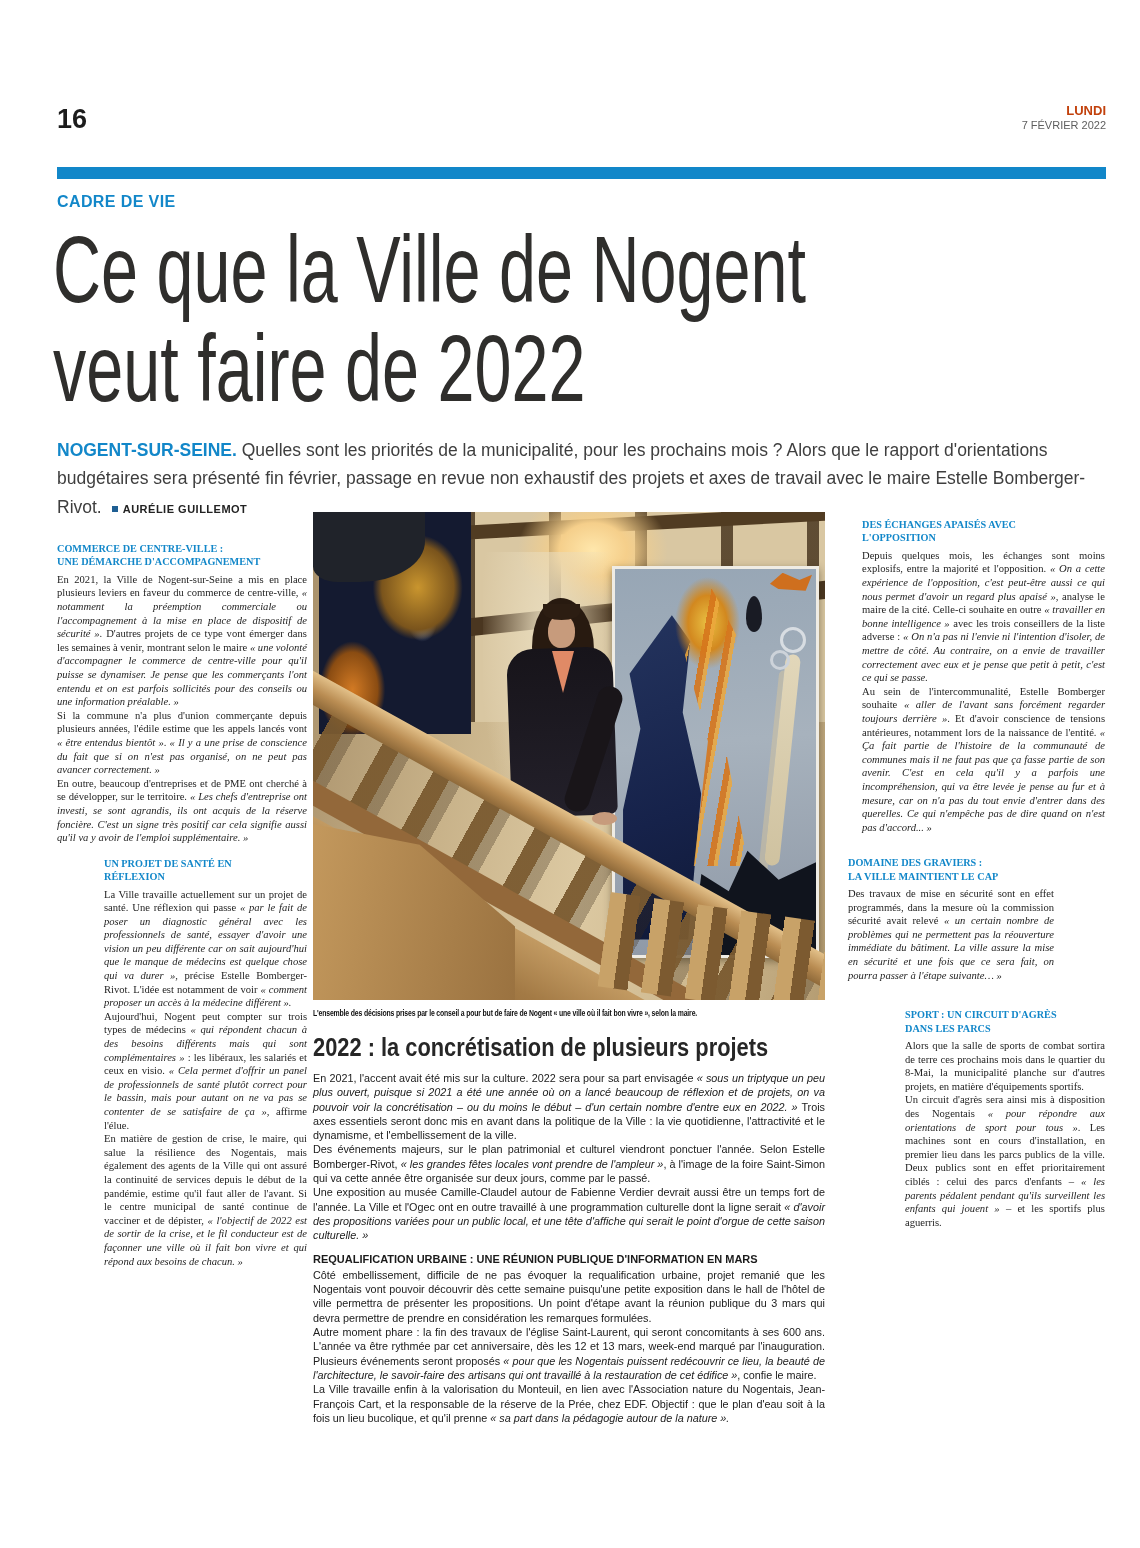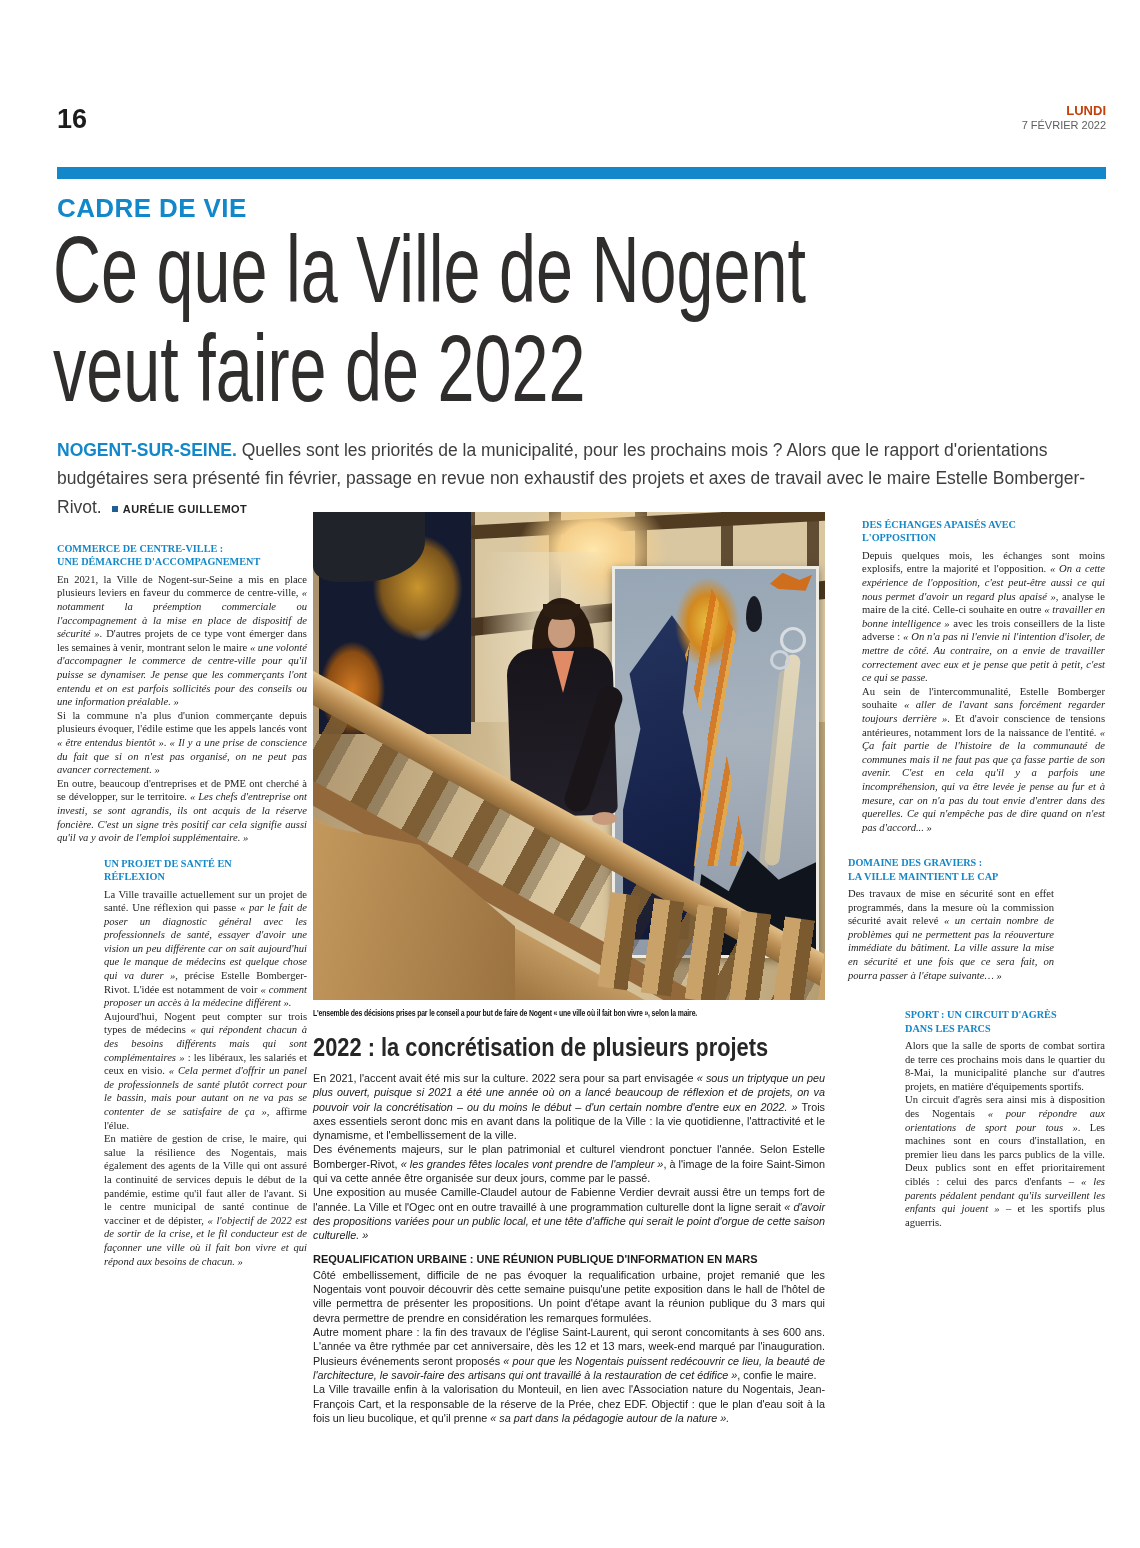--- a/index.html
+++ b/index.html
@@ -17,21 +17,21 @@
   
   .page-number{position:absolute;left:57px;top:104px;font-size:27px;font-weight:bold;color:#1c1c1c;}
   .masthead{position:absolute;left:0;right:0;top:94px;text-align:center;color:var(--blue);white-space:nowrap;}
   .masthead-inner{display:inline-block;transform:scaleX(.78);transform-origin:center top;font-size:56px;line-height:1.05;letter-spacing:1px;}
   .masthead-light{font-weight:normal;}
   .masthead-bold{font-weight:bold;}
   .dateblock{position:absolute;right:34px;top:103px;text-align:right;line-height:1.25;}
   .dateblock .day{font-size:13px;font-weight:bold;color:#c2410c;}
   .dateblock .date{font-size:11px;color:#5e5e5e;}
   .blue-bar{position:absolute;left:57px;top:167px;width:1049px;height:12px;background:var(--blue);}
-  .kicker{position:absolute;left:57px;top:193px;font-size:26px;font-weight:bold;color:var(--blue);letter-spacing:.4px;}
+  .kicker{position:absolute;left:57px;top:193px;font-size:16px;font-weight:bold;color:var(--blue);letter-spacing:.4px;}
   .headline{position:absolute;left:53px;top:220px;color:var(--headline);}
   .headline .hl{font-size:95px;line-height:1.04;font-weight:400;transform:scaleX(.70);transform-origin:left top;white-space:nowrap;}
   
   .lead{position:absolute;left:57px;top:436px;width:1050px;font-size:17.5px;line-height:1.62;color:#3e3e3e;}
   .lead-label{color:var(--blue);font-weight:bold;}
   .byline-square{display:inline-block;width:6px;height:6px;background:#1f5f93;margin:0 5px 1px 10px;}
   .byline{font-size:11px;font-weight:bold;color:#222;letter-spacing:.5px;}
   
   .col-left{position:absolute;left:57px;top:542px;width:250px;}
   .col-center{position:absolute;left:313px;top:512px;width:512px;}
@@ -127,21 +127,21 @@
   </div>
 
   <div class="lead"><span class="lead-label">NOGENT-SUR-SEINE.</span><span> Quelles sont les priorités de la municipalité, pour les prochains mois ? Alors que le rapport d'orientations budgétaires sera présenté fin février, passage en revue non exhaustif des projets et axes de travail avec le maire Estelle Bomberger-Rivot.</span><span class="byline-square"></span><span class="byline">AURÉLIE GUILLEMOT</span></div>
 
   <div class="col-left side-body">
     <div>
       <div class="sec-h">COMMERCE DE CENTRE-VILLE :
 UNE DÉMARCHE D'ACCOMPAGNEMENT</div>
       <div>
           <p class="para"><span>En 2021, la Ville de Nogent-sur-Seine a mis en place plusieurs leviers en faveur du commerce de centre-ville, </span><span class="it">« notamment la préemption commerciale ou l'accompagnement à la mise en place de dispositif de sécurité ».</span><span> D'autres projets de ce type vont émerger dans les semaines à venir, montrant selon le maire </span><span class="it">« une volonté d'accompagner le commerce de centre-ville pour qu'il puisse se dynamiser. Je pense que les commerçants l'ont entendu et on est parfois sollicités pour des conseils ou une information préalable. »</span></p>
-          <p class="para"><span>Si la commune n'a plus d'union commerçante depuis plusieurs évoquer, l'édile estime que les appels lancés vont </span><span class="it">« être entendus bientôt »</span><span>. </span><span class="it">« Il y a une prise de conscience du fait que si on n'est pas organisé, on ne peut pas avancer correctement. »</span></p>
+          <p class="para"><span>Si la commune n'a plus d'union commerçante depuis plusieurs années, l'édile estime que les appels lancés vont </span><span class="it">« être entendus bientôt »</span><span>. </span><span class="it">« Il y a une prise de conscience du fait que si on n'est pas organisé, on ne peut pas avancer correctement. »</span></p>
           <p class="para"><span>En outre, beaucoup d'entreprises et de PME ont cherché à se développer, sur le territoire. </span><span class="it">« Les chefs d'entreprise ont investi, se sont agrandis, ils ont acquis de la réserve foncière. C'est un signe très positif car cela signifie aussi qu'il va y avoir de l'emploi supplémentaire. »</span></p>
         </div>
     </div>
     <div class="sec2">
       <div class="sec-h">UN PROJET DE SANTÉ EN RÉFLEXION</div>
       <div>
           <p class="para"><span>La Ville travaille actuellement sur un projet de santé. Une réflexion qui passe </span><span class="it">« par le fait de poser un diagnostic général avec les professionnels de santé, essayer d'avoir une vision un peu différente car on sait aujourd'hui que le manque de médecins est quelque chose qui va durer »</span><span>, précise Estelle Bomberger-Rivot. L'idée est notamment de voir </span><span class="it">« comment proposer un accès à la médecine différent ».</span></p>
           <p class="para"><span>Aujourd'hui, Nogent peut compter sur trois types de médecins </span><span class="it">« qui répondent chacun à des besoins différents mais qui sont complémentaires »</span><span> : les libéraux, les salariés et ceux en visio. </span><span class="it">« Cela permet d'offrir un panel de professionnels de santé plutôt correct pour le bassin, mais pour autant on ne va pas se contenter de se satisfaire de ça »</span><span>, affirme l'élue.</span></p>
           <p class="para"><span>En matière de gestion de crise, le maire, qui salue la résilience des Nogentais, mais également des agents de la Ville qui ont assuré la continuité de services depuis le début de la pandémie, estime qu'il faut aller de l'avant. Si le centre municipal de santé continue de vacciner et de dépister, </span><span class="it">« l'objectif de 2022 est de sortir de la crise, et le fil conducteur est de façonner une ville où il fait bon vivre et qui répond aux besoins de chacun. »</span></p>
         </div>

